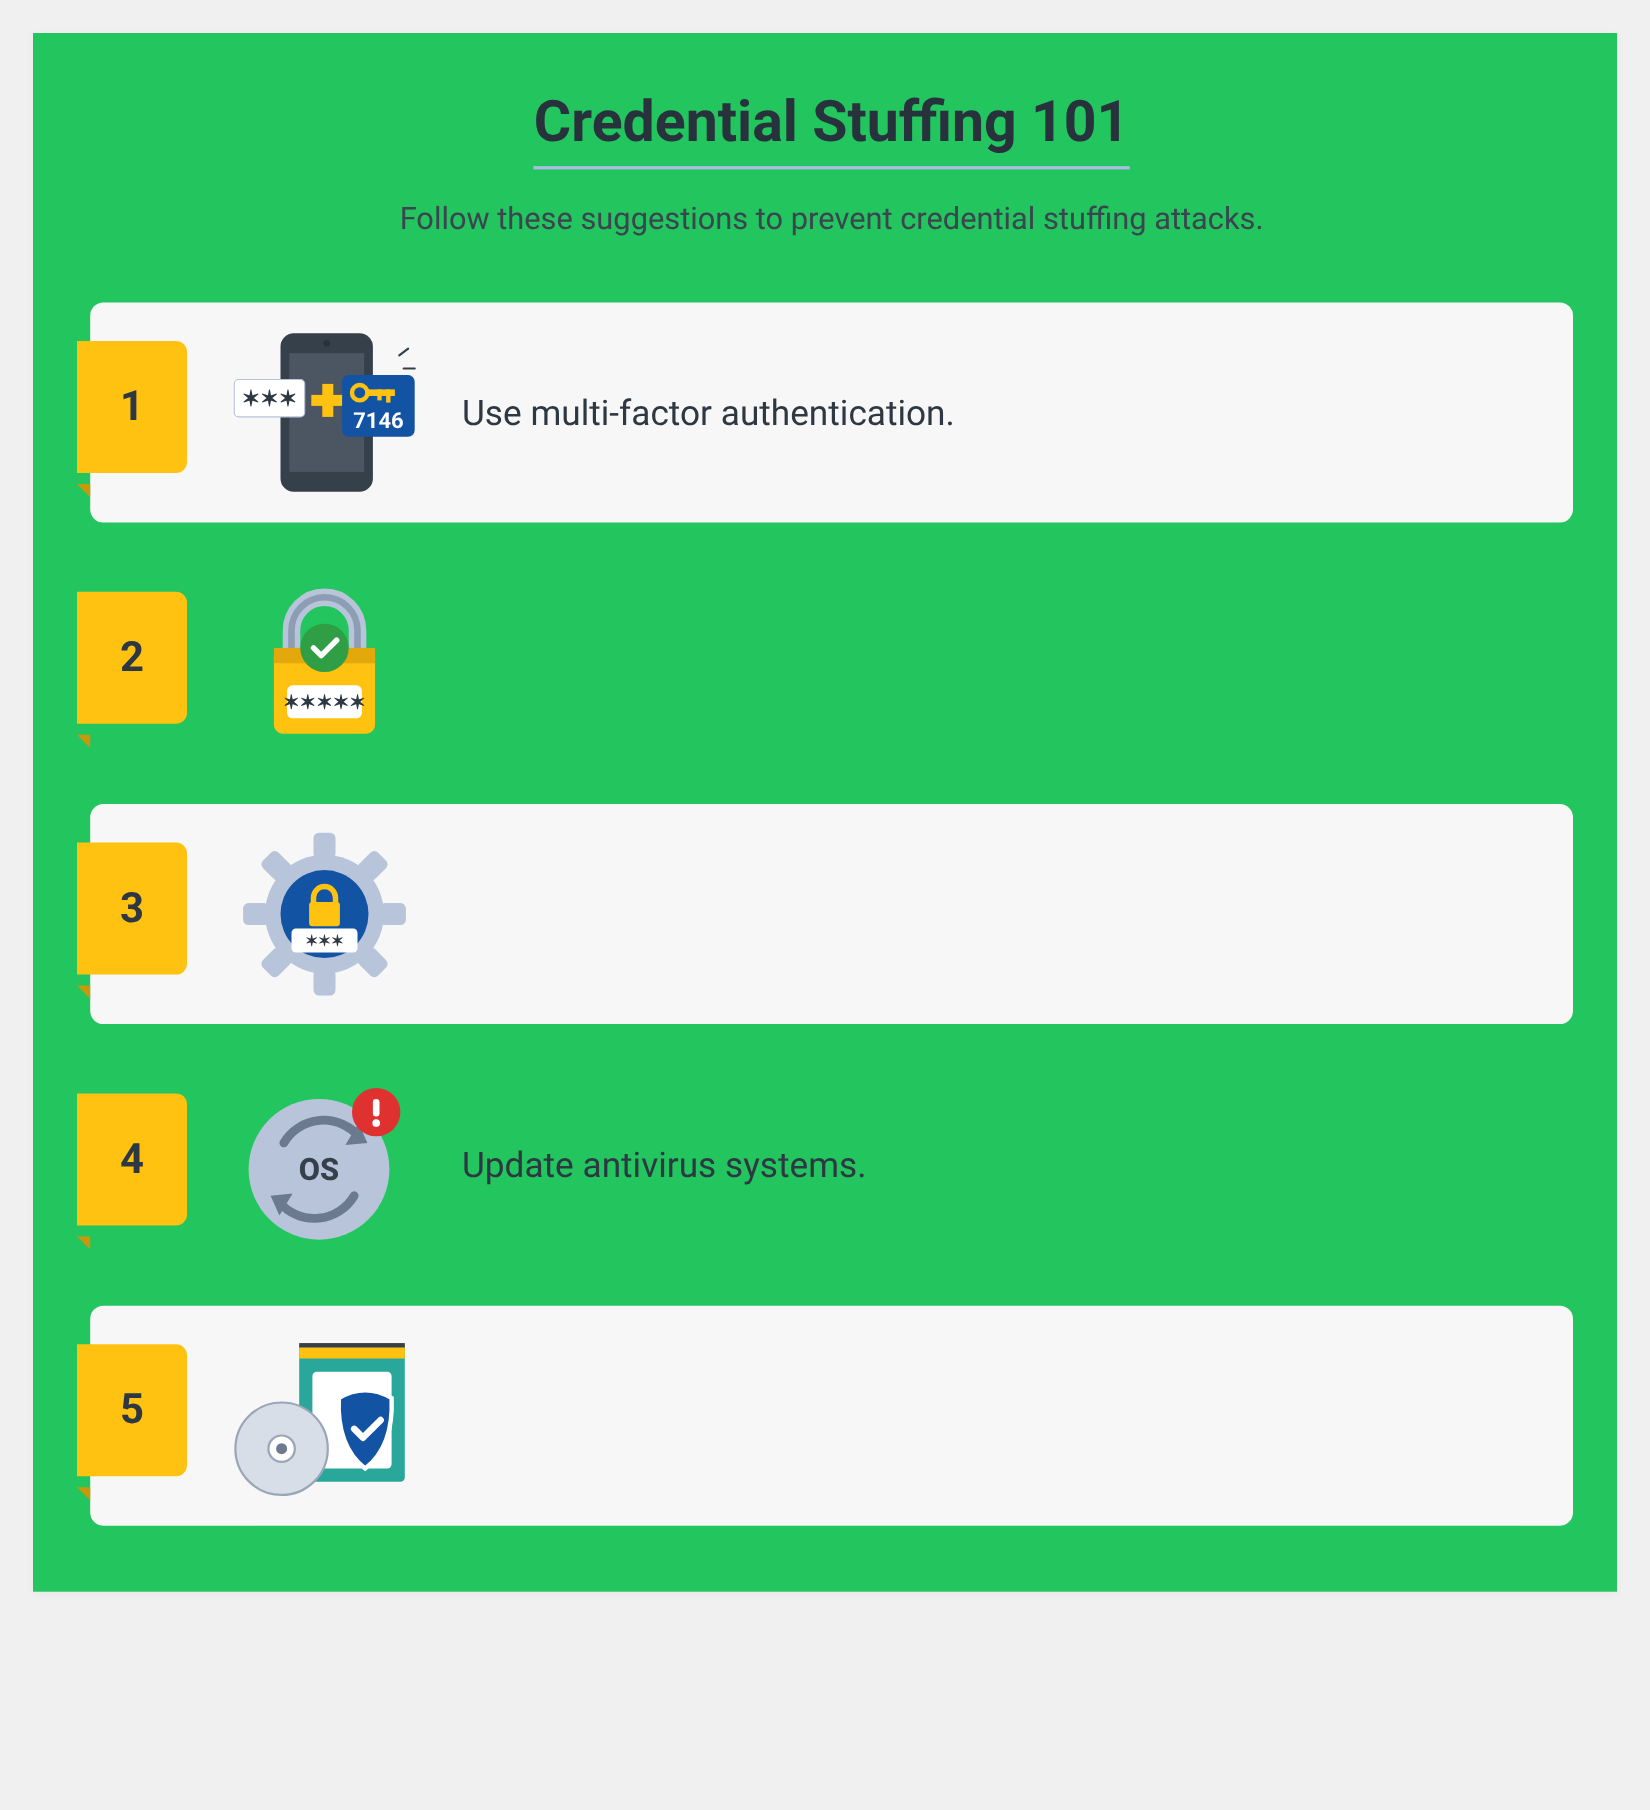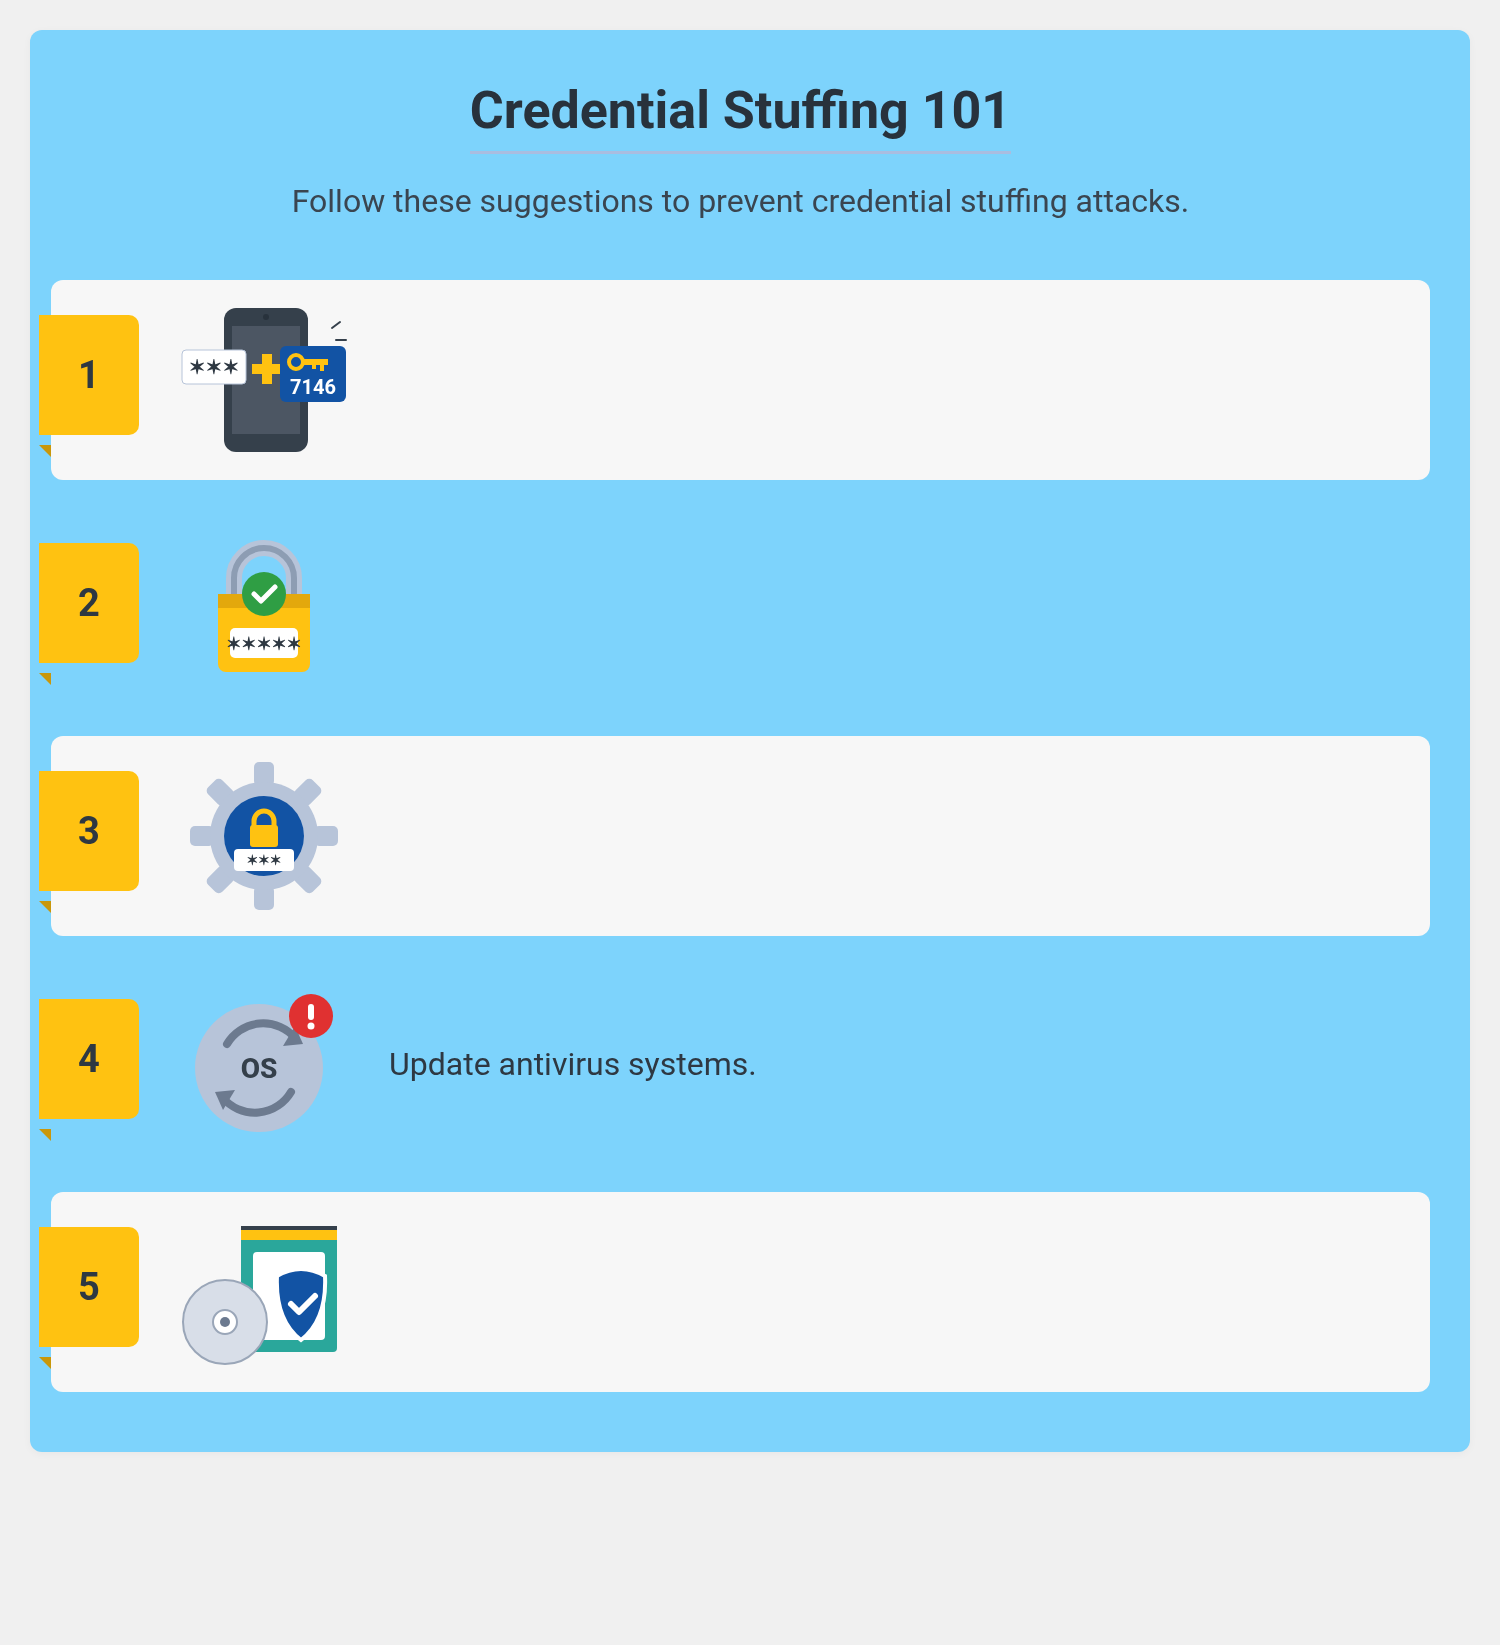--- a/index.html
+++ b/index.html
@@ -3,39 +3,39 @@
 <meta charset="utf-8">
 <style>
   * { box-sizing: border-box; margin: 0; padding: 0; }
   body {
     background: #f0f0f0;
     font-family: -apple-system, BlinkMacSystemFont, "Segoe UI", Roboto, "Helvetica Neue", Arial, sans-serif;
     padding: 30px;
     width: 1500px;
   }
   .card {
-    background: #7dd3fc;
-    border-radius: 12px;
-    padding: 50px 40px 60px 21px;
+    background: #22c55e;
+    border-radius: 0;
+    padding: 50px 40px 60px 52px;
     box-shadow: 0 2px 8px rgba(0,0,0,0.04);
   }
   .header {
     text-align: center;
     margin-bottom: 60px;
   }
   .title {
     font-size: 52px;
     font-weight: 700;
     color: #28323c;
     display: inline-block;
     padding-bottom: 10px;
     border-bottom: 3px solid #a9bde0;
   }
   .subtitle {
-    font-size: 32px;
+    font-size: 28px;
     color: #3a4550;
     margin-top: 28px;
     font-weight: 400;
   }
   .list {
     display: flex;
     flex-direction: column;
     gap: 28px;
   }
   .item {
@@ -136,20 +136,21 @@
             <rect x="0" y="0" width="66" height="56" rx="6" fill="#1253a4"></rect>
 
             <circle cx="16" cy="16" r="7" fill="none" stroke="#ffc211" stroke-width="4"></circle>
             <rect x="22" y="13" width="26" height="6" fill="#ffc211"></rect>
             <rect x="40" y="13" width="4" height="12" fill="#ffc211"></rect>
             <rect x="32" y="13" width="4" height="10" fill="#ffc211"></rect>
             <text x="33" y="48" font-size="20" fill="#ffffff" font-weight="700" text-anchor="middle">7146</text>
           </g>
         </svg>
       </div>
+      <div class="tip-text">Use multi-factor authentication.</div>
     </div>
 
     <div class="item">
       <div class="badge-wrap">
         <div class="badge">
             <span class="badge-num">2</span>
           </div>
         <div class="badge-fold"></div>
       </div>
       <div class="icon-box">

